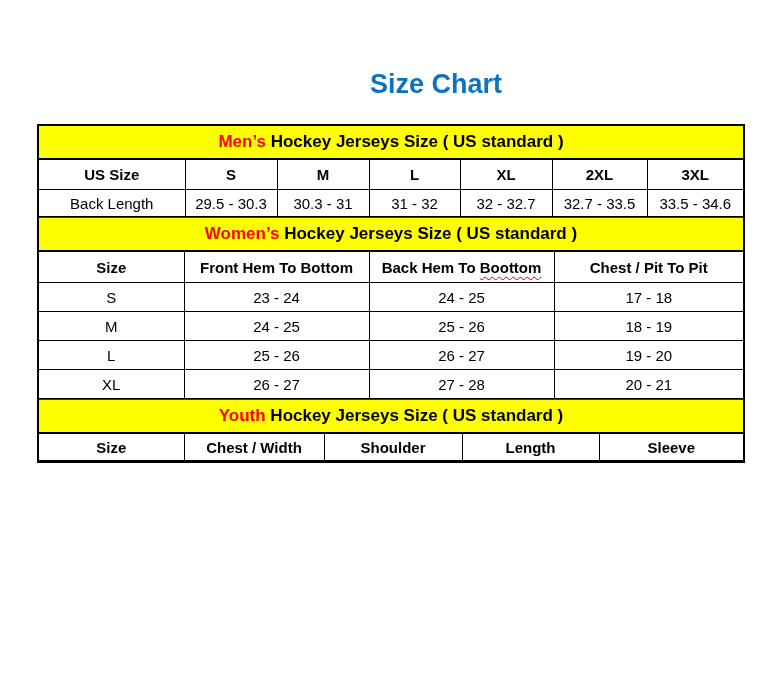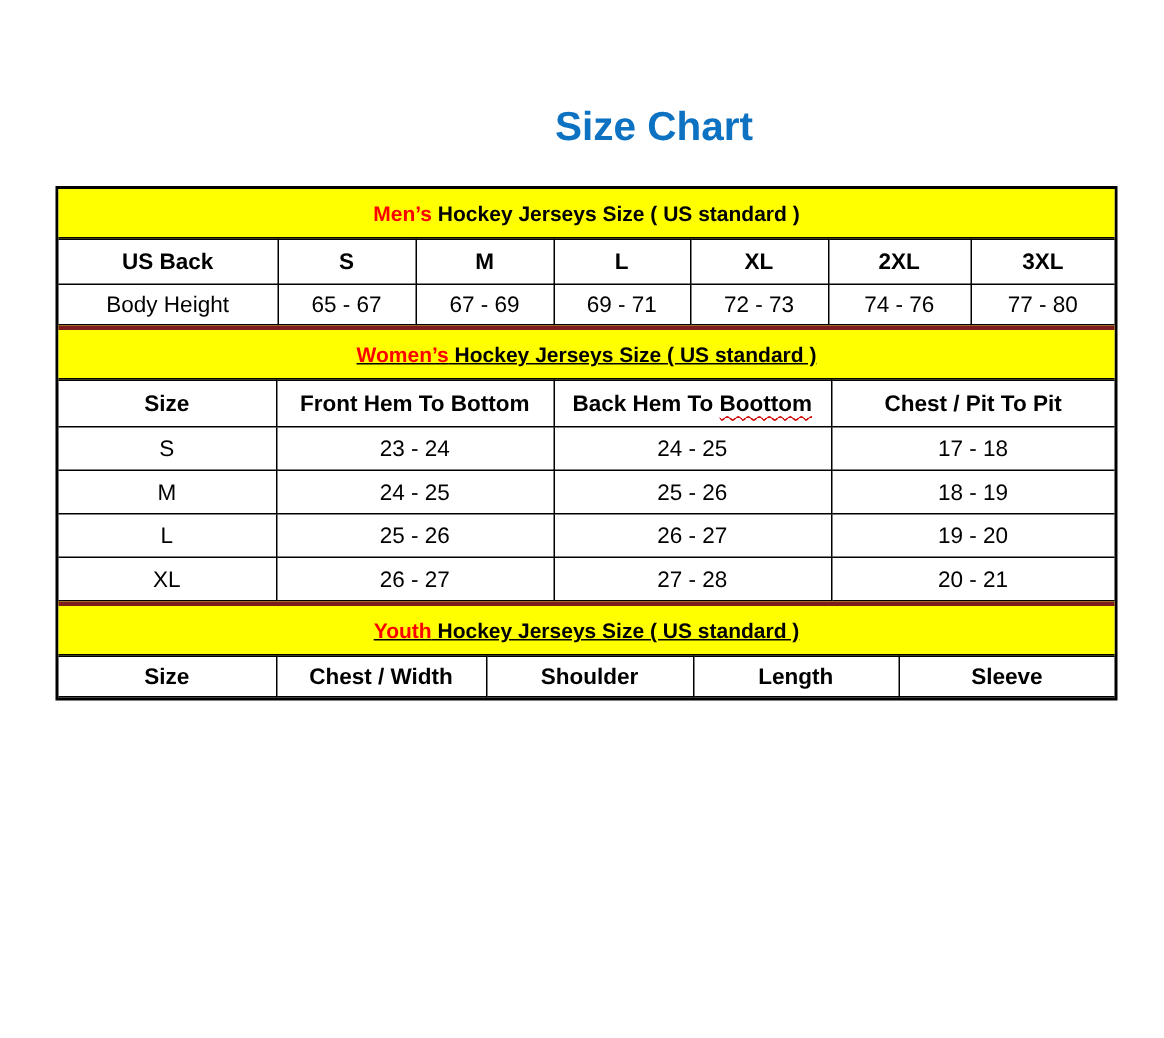--- a/index.html
+++ b/index.html
@@ -34,29 +34,28 @@
     width: 708px;
     box-sizing: border-box;
     border: 2px solid #000;
     background: #fff;
   }
   .band {
     background: var(--band-yellow, #ffff00);
     border-bottom: 1px solid #000;
     text-align: center;
     font-weight: bold;
-    font-size: 14px;
+    font-size: 17px;
     height: 32px;
     line-height: 32px;
     white-space: nowrap;
     overflow: hidden;
   }
   .band.mid {
-    border-top: 3px solid #7f1d1d;
-    text-decoration: underline;
+    border-top: 1px solid #7f1d1d;
   }
   .band .hl {
     color: var(--highlight-red, #ff0000);
   }
   table.size-table {
     width: 100%;
     border-collapse: collapse;
     table-layout: fixed;
   }
   table.size-table th,
@@ -105,38 +104,38 @@
       <col style="width:146px">
         <col style="width:92px">
         <col style="width:92px">
         <col style="width:91px">
         <col style="width:92px">
         <col style="width:95px">
         <col>
     </colgroup>
     <thead>
       <tr>
-        <th>US Back</th>
+        <th>US Size</th>
         <th>S</th>
         <th>M</th>
         <th>L</th>
         <th>XL</th>
         <th>2XL</th>
         <th>3XL</th>
       </tr>
     </thead>
     <tbody>
       <tr>
-        <td>Body Height</td>
-        <td>65 - 67</td>
-        <td>67 - 69</td>
-        <td>69 - 71</td>
-        <td>72 - 73</td>
-        <td>74 - 76</td>
-        <td>77 - 80</td>
+        <td>Back Length</td>
+        <td>29.5 - 30.3</td>
+        <td>30.3 - 31</td>
+        <td>31 - 32</td>
+        <td>32 - 32.7</td>
+        <td>32.7 - 33.5</td>
+        <td>33.5 - 34.6</td>
       </tr>
     </tbody>
   </table>
 
   <div class="band mid"><span class="hl">Women’s</span><span> Hockey Jerseys Size ( US standard )</span></div>
 
   <table class="size-table womens">
     <colgroup>
       <col style="width:145px">
         <col style="width:185px">

